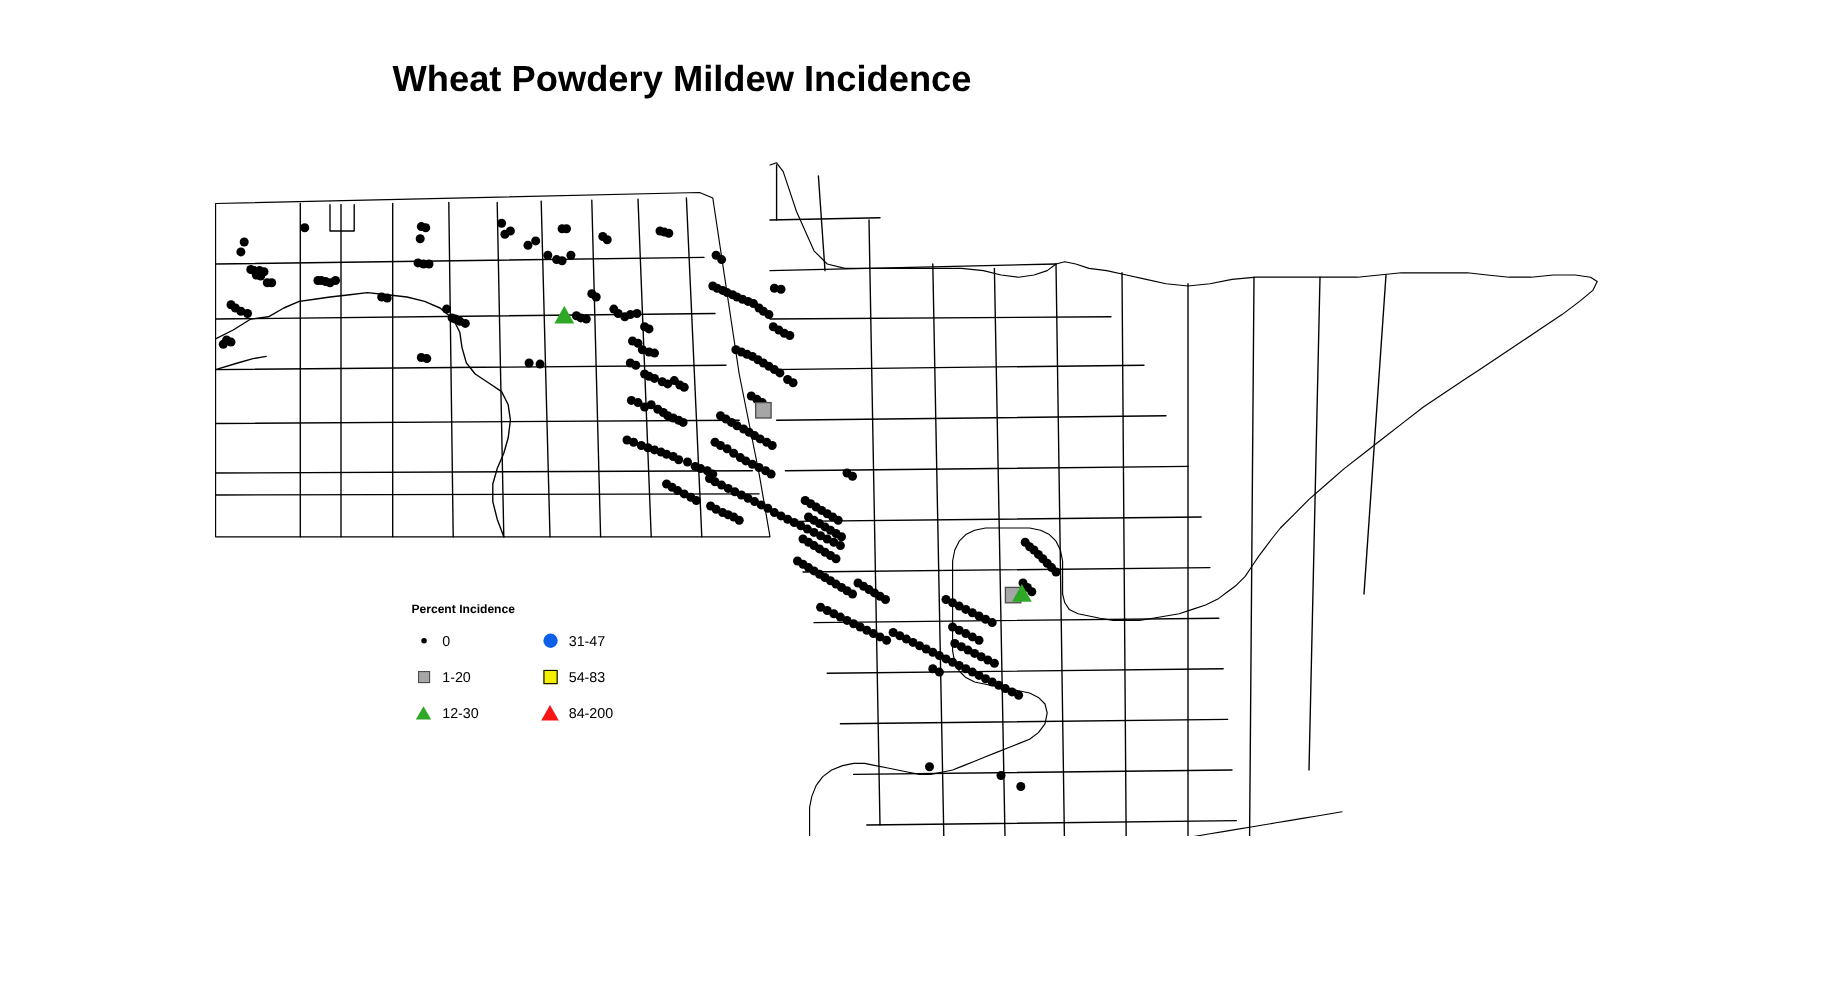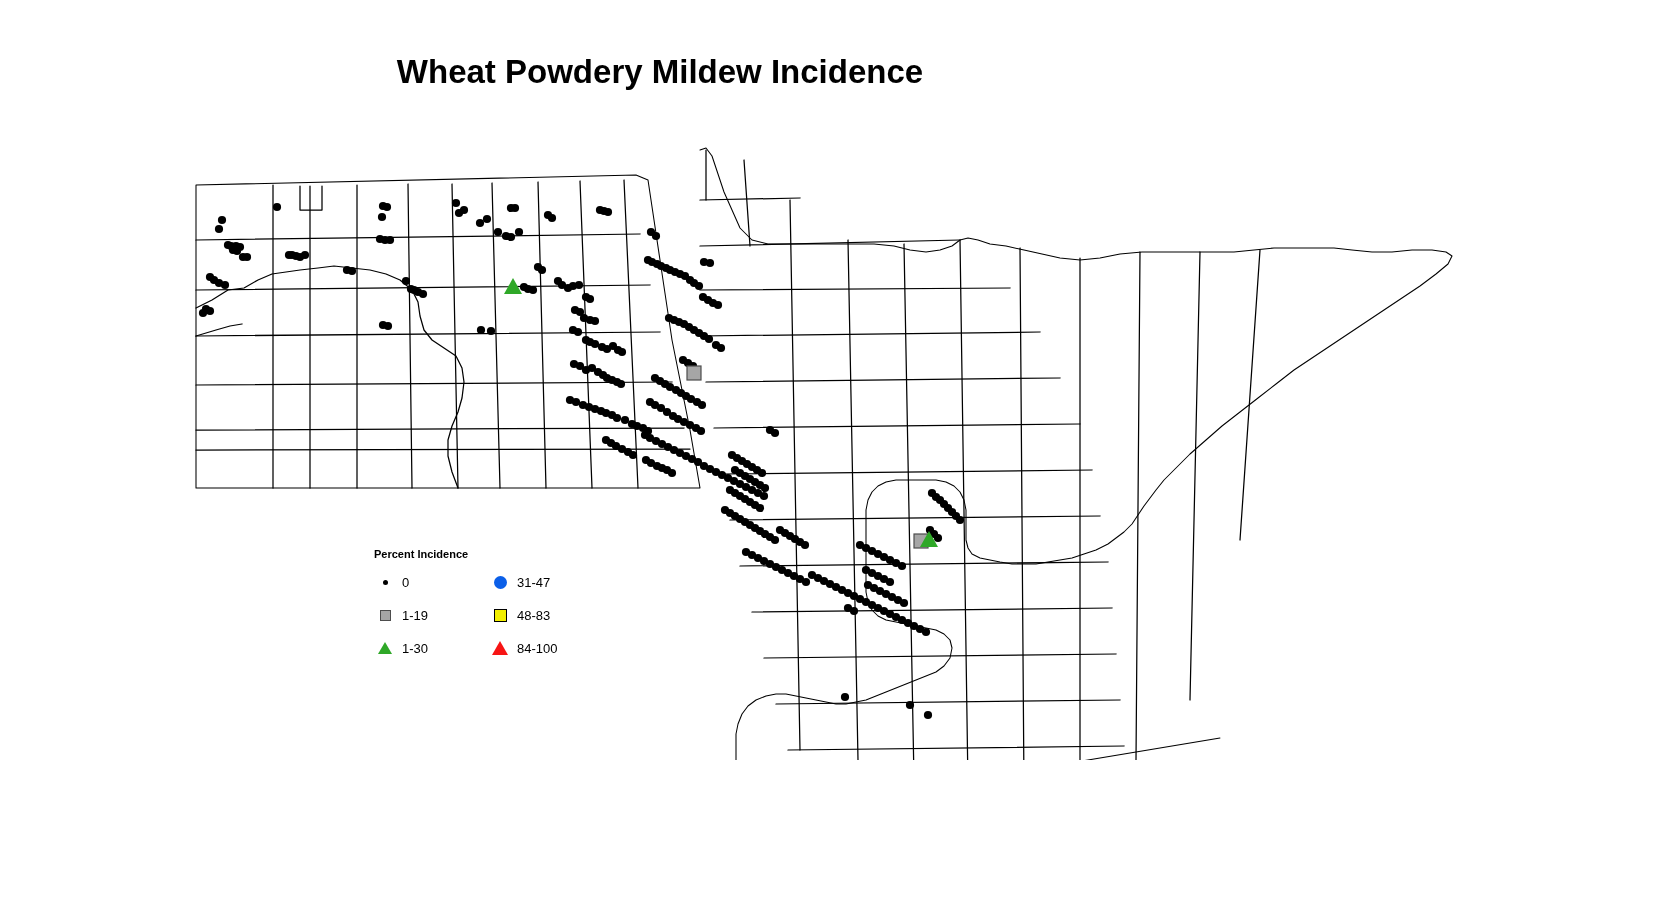--- a/index.html
+++ b/index.html
@@ -22,21 +22,20 @@
     height: 900px;
     background: #ffffff;
   }
   
   .title-block {
     position: absolute;
     left: 0;
     top: 52px;
     width: 1240px;
     text-align: center;
-    padding-left: 40px;
   }
   .main-title {
     font-size: 33px;
     font-weight: bold;
     letter-spacing: 0px;
     line-height: 40px;
     color: #000000;
     margin: 0;
   }
   .sub-title {
@@ -574,47 +573,47 @@
         <div class="legend-row">
           <span class="legend-sym-box">
               <span class="sym-dot"></span>
             </span>
           <span class="legend-label">0</span>
         </div>
         <div class="legend-row">
           <span class="legend-sym-box">
               <span class="sym-square-gray"></span>
             </span>
-          <span class="legend-label">1-19</span>
+          <span class="legend-label">1-20</span>
         </div>
         <div class="legend-row">
           <span class="legend-sym-box">
               <span class="sym-tri-green"></span>
             </span>
-          <span class="legend-label">1-30</span>
+          <span class="legend-label">12-30</span>
         </div>
       </div>
 
       <div class="legend-col col-right">
         <div class="legend-row">
           <span class="legend-sym-box">
               <span class="sym-circle-blue"></span>
             </span>
           <span class="legend-label">31-47</span>
         </div>
         <div class="legend-row">
           <span class="legend-sym-box">
               <span class="sym-square-yellow"></span>
             </span>
-          <span class="legend-label">48-83</span>
+          <span class="legend-label">54-83</span>
         </div>
         <div class="legend-row">
           <span class="legend-sym-box">
               <span class="sym-tri-red"></span>
             </span>
-          <span class="legend-label">84-100</span>
+          <span class="legend-label">84-200</span>
         </div>
       </div>
 
     </div>
   </div>
 
 </div>
 
 </body></html>

